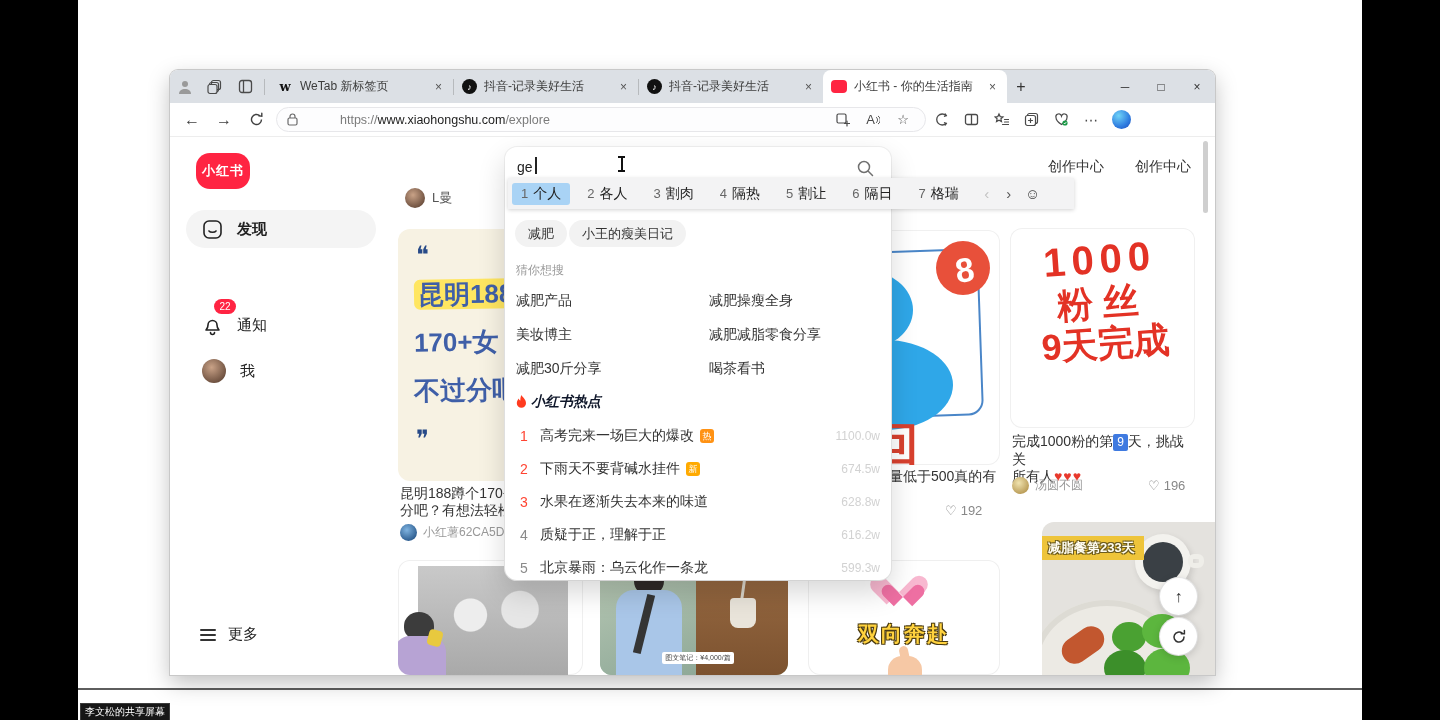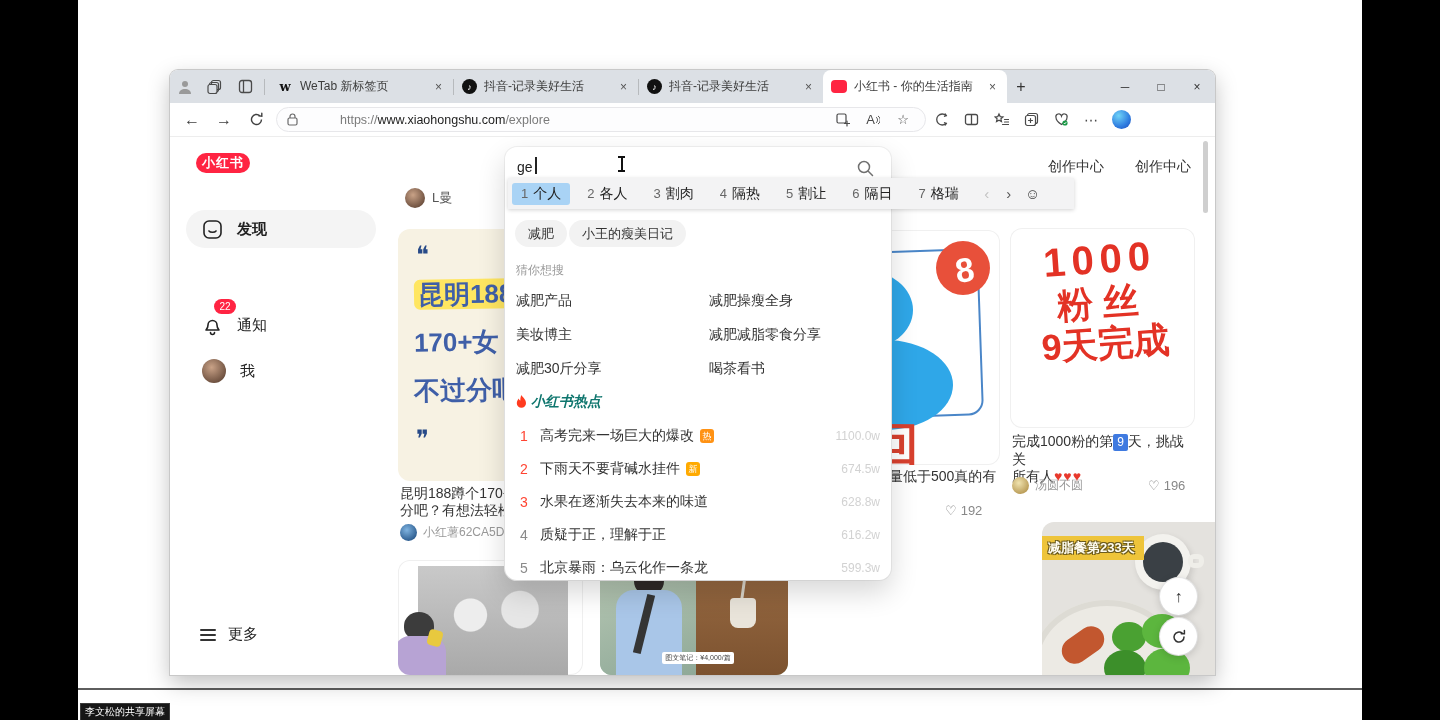--- a/index.html
+++ b/index.html
@@ -39,21 +39,21 @@
   .url .dim { color:#7b7b7b; } .url .strong { color:#1c1c1c; }
   .ab-spacer { flex:1; }
   .ab-ico { width:24px; height:22px; display:flex; align-items:center; justify-content:center; color:#4a4a4a; font-size:13px; }
   .tb-ico { width:30px; height:28px; display:flex; align-items:center; justify-content:center; color:#4a4a4a; font-size:14px; }
   .copilot { width:19px; height:19px; border-radius:50%; background:radial-gradient(circle at 35% 30%, #6fd3f7, #2f7de0 60%, #1e49b8); margin:0 6px; }
 
   .viewport { position:absolute; left:0; top:67px; right:0; bottom:0; background:#fff; overflow:hidden; border-radius:0; }
   .abs { position:absolute; }
 
   
-  .xhs-logo { left:26px; top:16px; width:54px; height:20px; background:#ff2442; border-radius:14px; color:#fff; font-size:13px; font-weight:bold; display:flex; align-items:center; justify-content:center; letter-spacing:1px; }
+  .xhs-logo { left:26px; top:16px; width:54px; height:36px; background:#ff2442; border-radius:14px; color:#fff; font-size:13px; font-weight:bold; display:flex; align-items:center; justify-content:center; letter-spacing:1px; }
   .nav-item { left:16px; width:190px; height:38px; display:flex; align-items:center; gap:14px; padding-left:16px; border-radius:22px; font-size:15px; color:#222; }
   .nav-item.active { background:#f4f4f4; font-weight:bold; }
   .nav-badge { left:44px; top:162px; min-width:22px; height:15px; background:#ff2442; border-radius:8px; color:#fff; font-size:10px; display:flex; align-items:center; justify-content:center; padding:0 4px; z-index:3; }
   .avatar { border-radius:50%; background:radial-gradient(circle at 40% 35%, #c9a287, #6c4f3e 75%); }
   .more-row { left:30px; top:488px; display:flex; align-items:center; gap:12px; font-size:15px; color:#222; }
   .burger div { width:16px; height:2px; background:#333; margin:3px 0; border-radius:1px; }
 
   
   .toplink { top:21px; font-size:14px; color:#333; }
 
@@ -123,21 +123,21 @@
   .ime-bar { left:338px; top:41px; width:566px; height:31px; background:#f3f3f4; box-shadow:0 1px 4px rgba(0,0,0,.18); display:flex; align-items:center; padding:0 4px; z-index:6; }
   .cand { display:flex; align-items:center; gap:5px; padding:2px 9px; font-size:14px; color:#222; margin-right:8px; white-space:nowrap; }
   .cand .cn { color:#666; font-size:13px; }
   .cand.sel { background:#a9d3f5; border-radius:3px; }
   .ime-nav { width:22px; text-align:center; font-size:15px; color:#555; }
   .ime-nav.dis { color:#c2c2c2; }
   .ime-smiley { width:26px; text-align:center; font-size:15px; color:#444; }
   .chip { position:absolute; top:73px; height:27px; background:#f2f2f2; border-radius:14px; font-size:13px; color:#333; display:flex; align-items:center; padding:0 13px; white-space:nowrap; }
   .guess-title { position:absolute; left:11px; top:115px; font-size:12px; color:#9b9b9b; }
   .sug { position:absolute; font-size:14px; color:#333; white-space:nowrap; }
-  .hot-head { position:absolute; left:11px; top:246px; display:flex; align-items:center; gap:4px; font-size:14px; font-weight:bold; font-style:italic; color:#0f766e; }
+  .hot-head { position:absolute; left:11px; top:246px; display:flex; align-items:center; gap:4px; font-size:14px; font-weight:bold; font-style:italic; color:#0f172a; }
   .hot-row { position:absolute; left:11px; width:364px; height:22px; display:flex; align-items:center; font-size:14px; color:#333; }
   .hot-rank { width:16px; text-align:center; margin-right:8px; flex:none; }
   .hot-rank.top { color:#ff4432; } .hot-rank.low { color:#8a8a8a; }
   .hot-title { white-space:nowrap; overflow:hidden; }
   .hot-badge { flex:none; width:14px; height:14px; border-radius:3px; background:#ff9214; color:#fff; font-size:9px; display:flex; align-items:center; justify-content:center; margin-left:6px; }
   .hot-views { margin-left:auto; font-size:12px; color:#d2d2d2; }
 
   
   .ibeam { left:446px; top:18px; width:11px; height:17px; z-index:10; }
   .ibeam div { position:absolute; background:#111; }
@@ -388,20 +388,27 @@
           <div class="c6-hair"></div>
             <div class="c6-jacket"></div>
             <div class="c6-strap"></div>
         </div>
         <div class="c6-right">
           <div class="c6-straw"></div>
             <div class="c6-cup"></div>
         </div>
         <div class="c6-price">图文笔记：¥4,000/篇</div>
       </div>
+      <div class="abs card c7">
+        <span class="heart glow" style="left:78px;top:8px;transform:scale(1.35)"></span>
+        <span class="heart" style="left:82px;top:16px"></span>
+        <div class="c7-text">双向奔赴</div>
+        <div class="c7-hand"></div>
+        <div class="c7-finger"></div>
+      </div>
 
       <div class="abs fab" style="left:990px;top:441px">↑</div>
       <div class="abs fab" style="left:990px;top:481px">
         <svg width="16" height="16" viewBox="0 0 16 16" fill="none" stroke="#333" stroke-width="1.5">
             <path d="M13 8a5 5 0 1 1-1.8-3.8" stroke-linecap="round"></path>
             <path d="M13.4 1.6v3.2h-3.2" stroke-linecap="round"></path>
           </svg>
       </div>
       <div class="abs scrollbar"></div>
 

